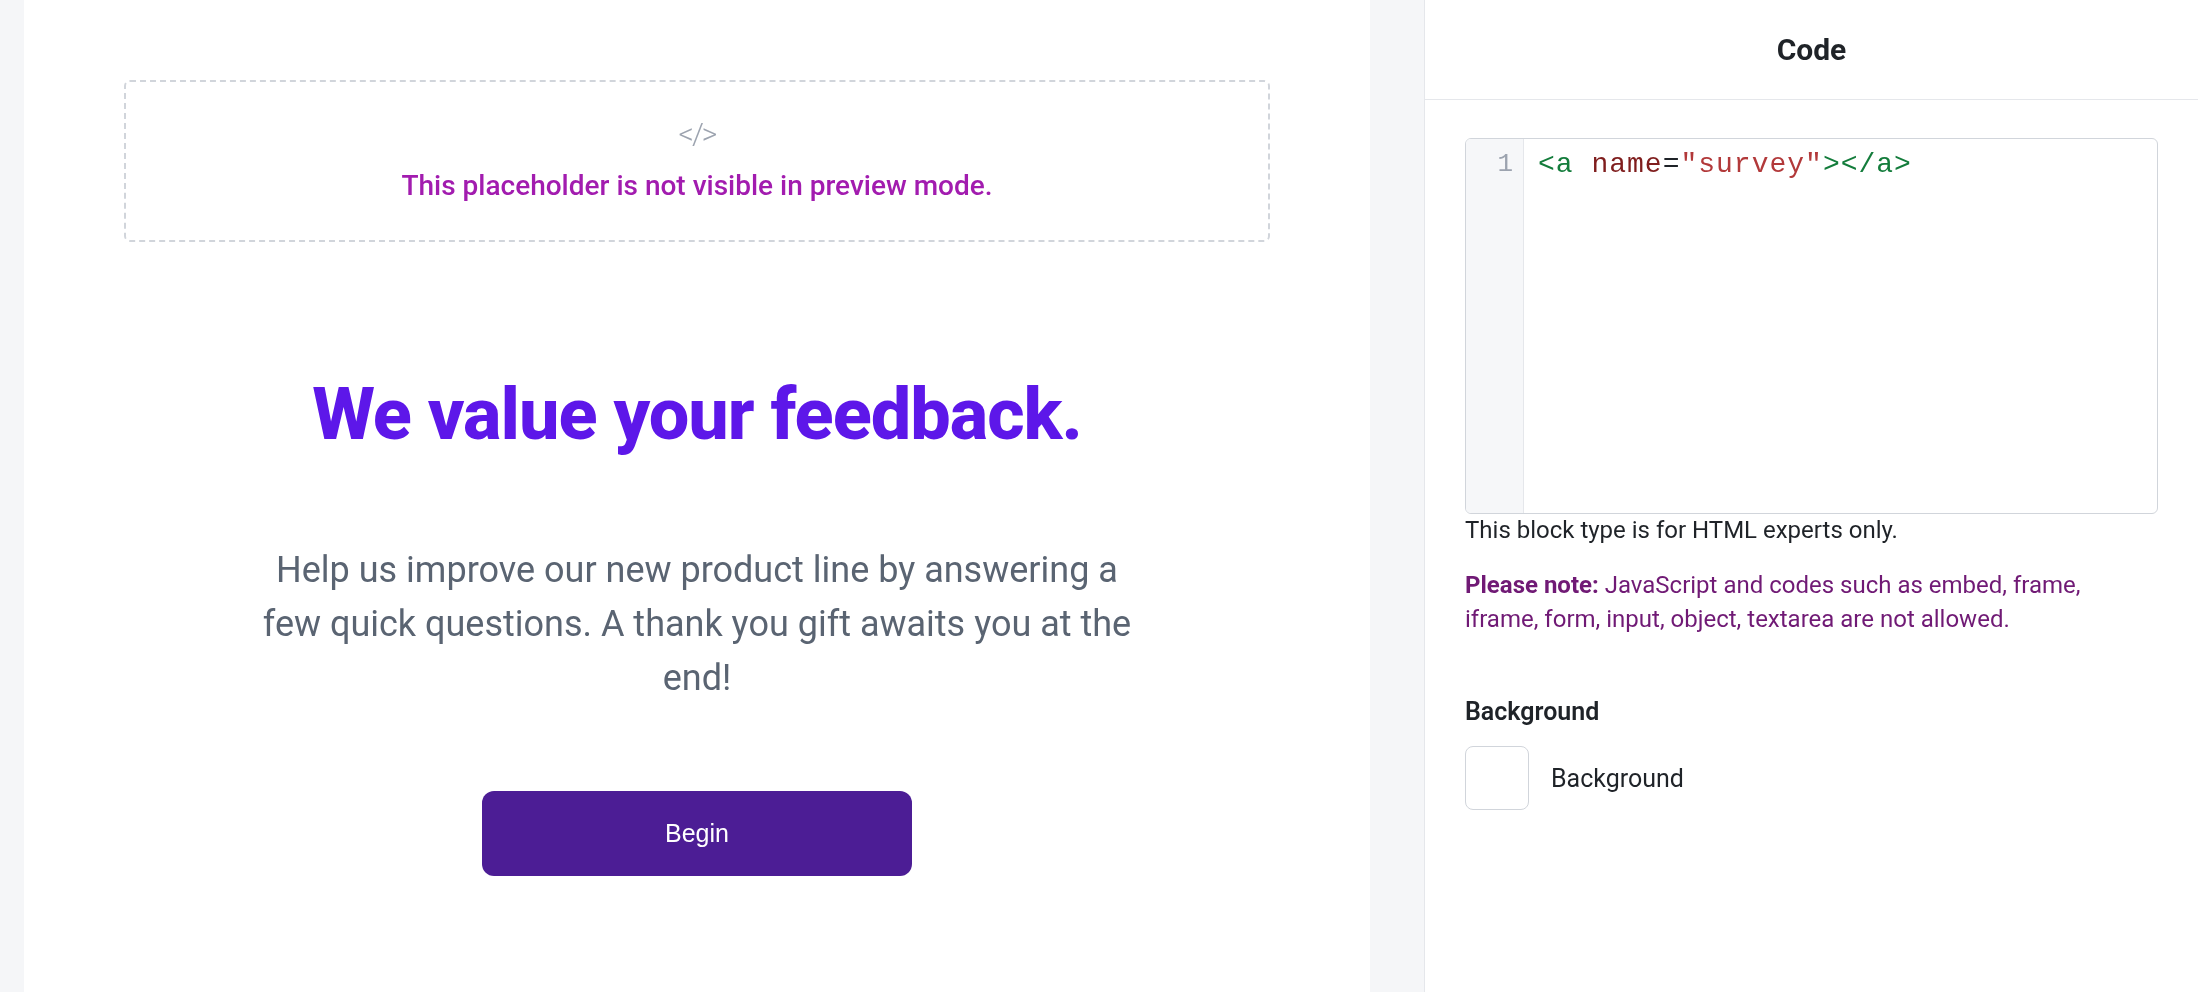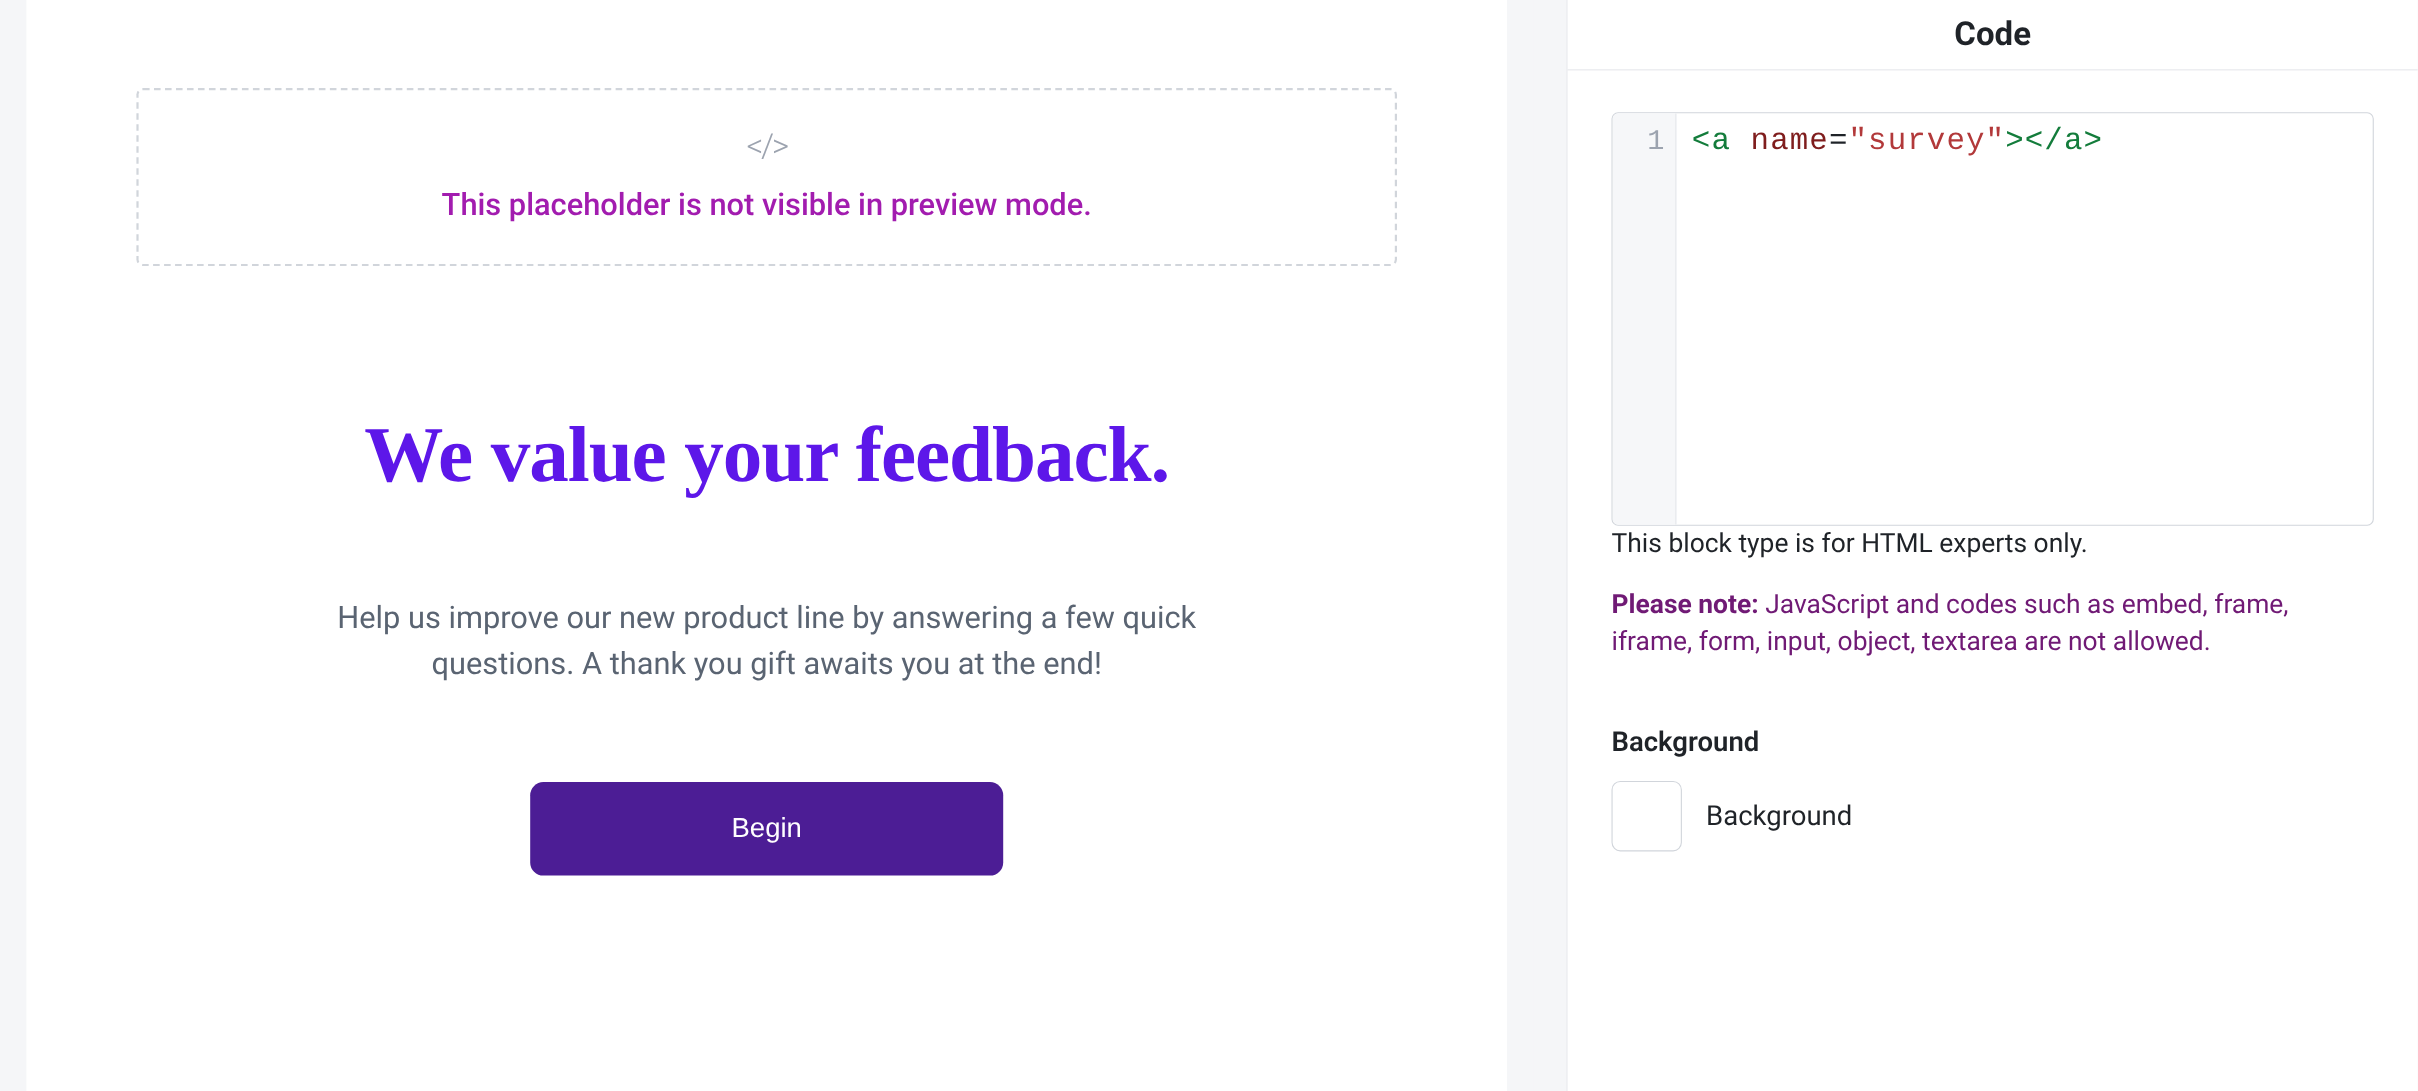--- a/index.html
+++ b/index.html
@@ -52,25 +52,24 @@
       font-size: 28px;
       font-weight: 500;
     }
     .headline {
       color: #5d17e9;
       font-size: 72px;
       font-weight: 800;
       text-align: center;
       margin-top: 130px;
       letter-spacing: -1px;
-      font-family: Liberation Serif, serif;
     }
     .subtext {
       color: #5a6472;
-      font-size: 28px;
+      font-size: 36px;
       text-align: center;
       margin-top: 86px;
       line-height: 1.5;
       max-width: 880px;
     }
     .begin-button {
       margin-top: 86px;
       background: #4c1d95;
       color: #ffffff;
       border: none;
@@ -84,21 +83,21 @@
     .side-panel {
       flex: 1;
       background: #ffffff;
       border-left: 1px solid #e5e7eb;
       margin-left: 30px;
       display: flex;
       flex-direction: column;
     }
     .side-header {
       text-align: center;
-      padding: 14px 0;
+      padding: 32px 0;
       border-bottom: 1px solid #e5e7eb;
     }
     .side-header-title {
       font-size: 30px;
       font-weight: 700;
       color: #1f2328;
     }
     .side-body {
       padding: 38px 40px 0 40px;
     }

